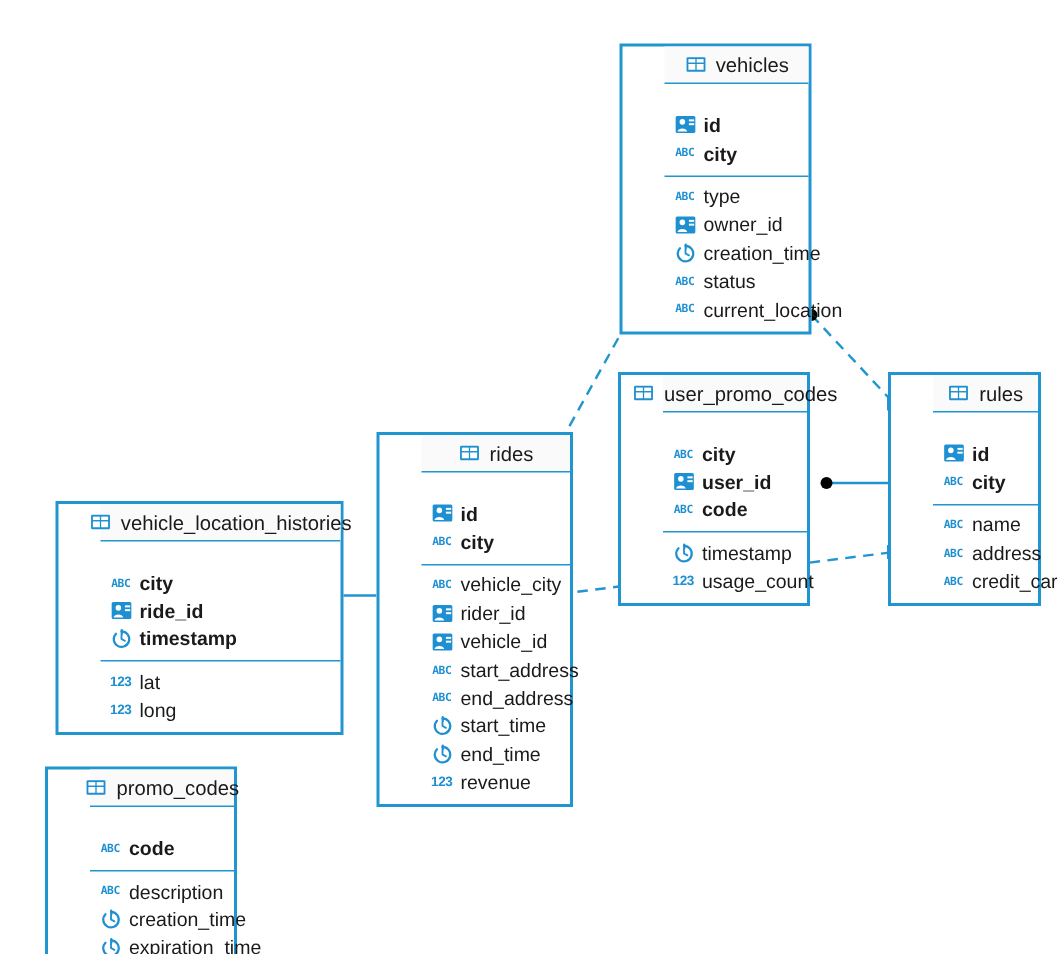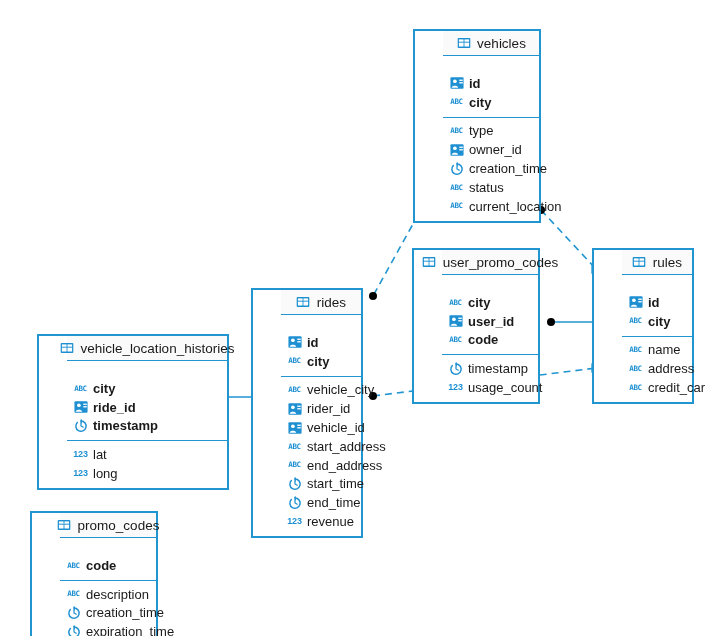--- a/index.html
+++ b/index.html
@@ -282,21 +282,21 @@
         <div class="row">
           <span class="ico ico-abc">ABC</span>
           <span class="col-label">address</span>
         </div>
         <div class="row">
           <span class="ico ico-abc">ABC</span>
           <span class="col-label">credit_card</span>
         </div>
       </div>
     </div>
-    <div class="table-box" style="left: 251px; top: 288px; width: 112px;">
+    <div class="table-box" style="left: 251px; top: 288px; width: 131px;">
       <div class="table-title">
         <span class="ico">
           <svg viewBox="0 0 16 16" width="14" height="14">
             <rect x="0.8" y="2.4" width="14.4" height="11.2" rx="1" fill="#1e90d2"></rect>
             <rect x="2.2" y="3.9" width="5.3" height="2.6" fill="#ffffff"></rect>
             <rect x="8.5" y="3.9" width="5.3" height="2.6" fill="#ffffff"></rect>
             <rect x="2.2" y="7.6" width="5.3" height="4.4" fill="#ffffff"></rect>
             <rect x="8.5" y="7.6" width="5.3" height="4.4" fill="#ffffff"></rect>
           </svg>
         </span>

